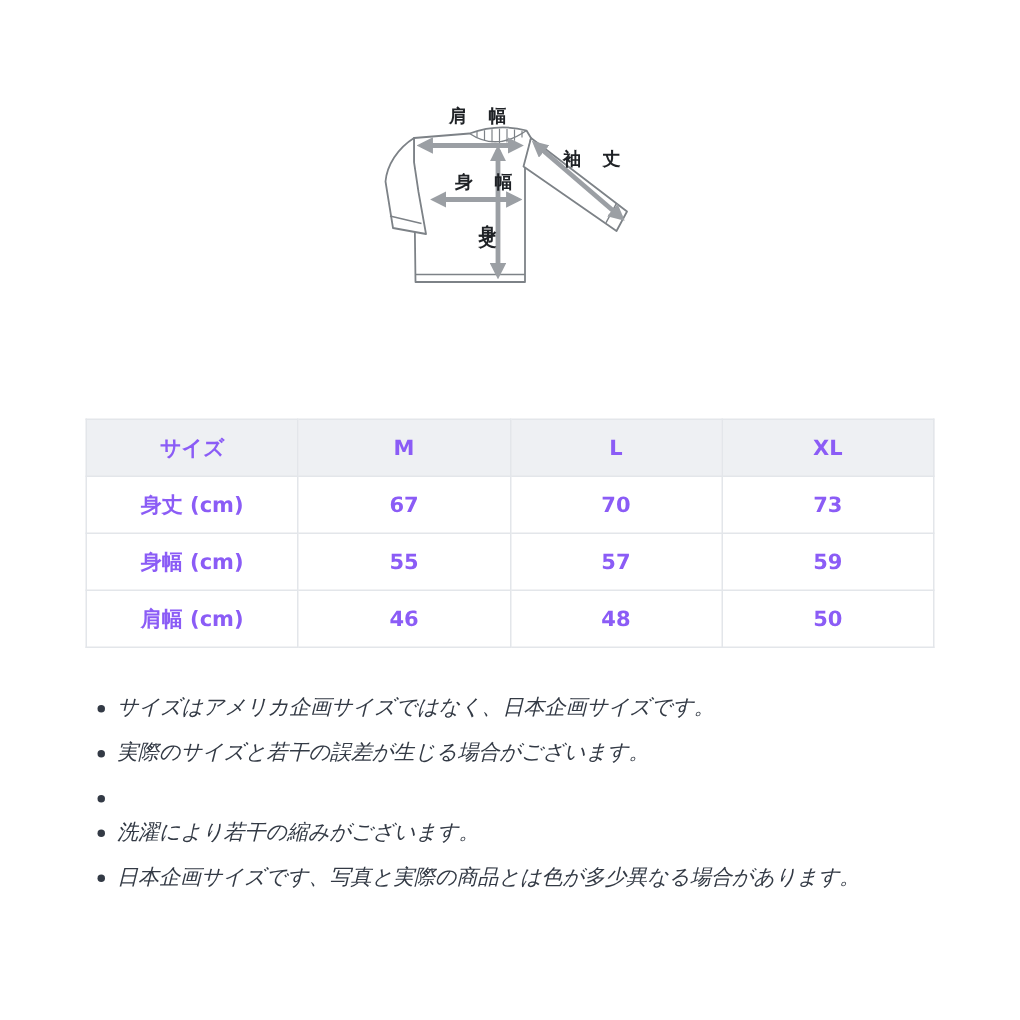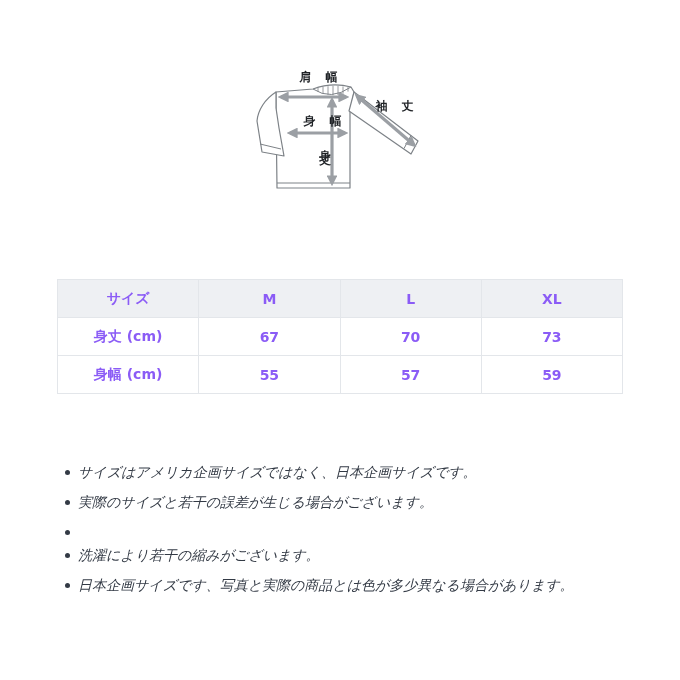--- a/index.html
+++ b/index.html
@@ -130,20 +130,26 @@
       <td>67</td>
       <td>70</td>
       <td>73</td>
     </tr>
     <tr>
       <td>身幅 (cm)</td>
       <td>55</td>
       <td>57</td>
       <td>59</td>
     </tr>
+    <tr>
+      <td>肩幅 (cm)</td>
+      <td>46</td>
+      <td>48</td>
+      <td>50</td>
+    </tr>
   </tbody>
 </table>
 
 <ul class="notes">
   <li>
     <span class="dot"></span>
     <span>サイズはアメリカ企画サイズではなく、日本企画サイズです。</span>
   </li>
   <li>
     <span class="dot"></span>

